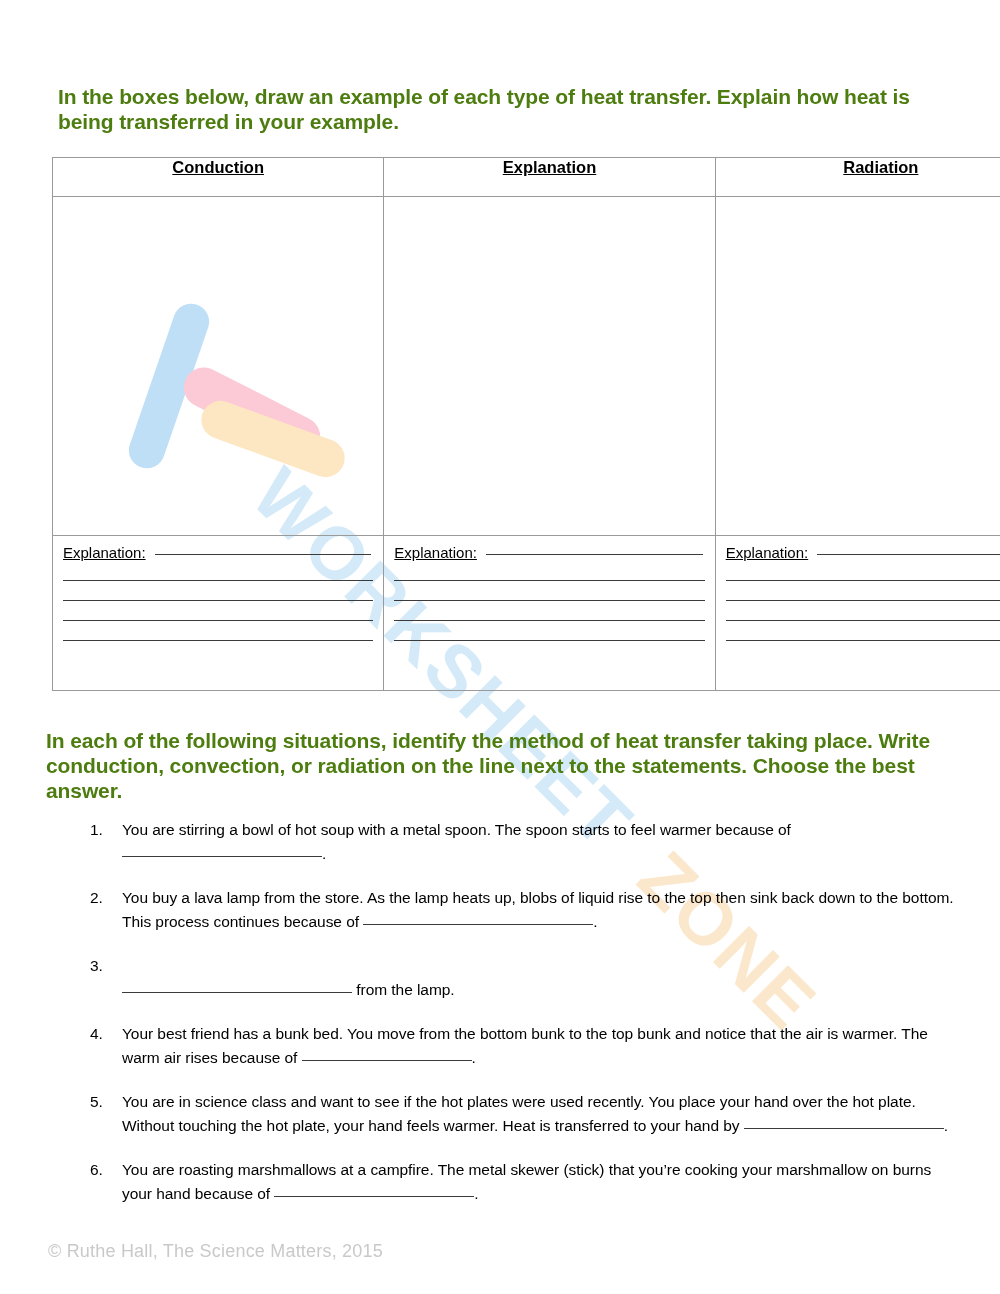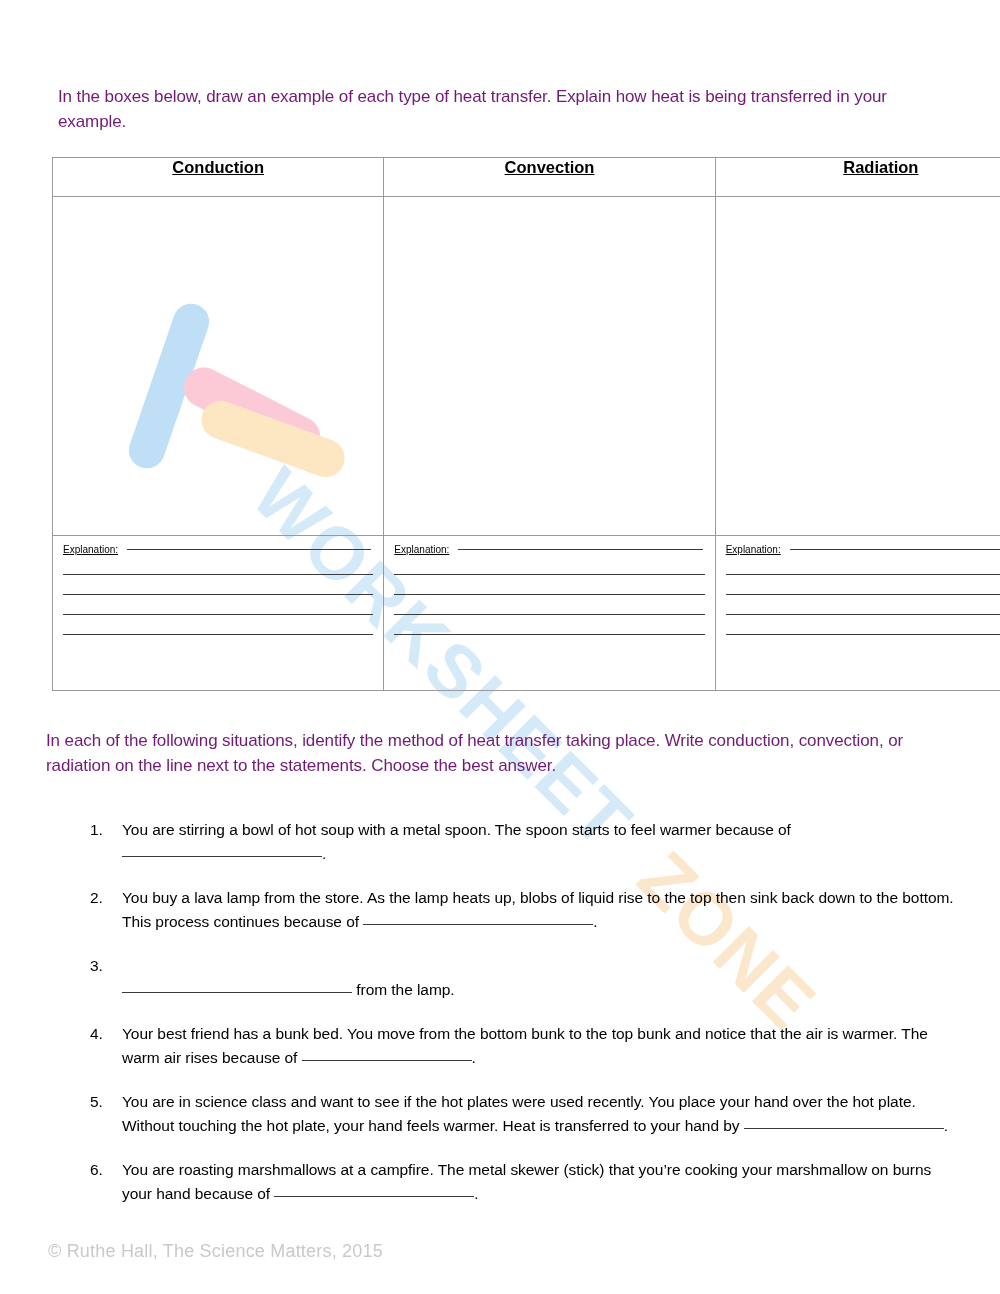--- a/index.html
+++ b/index.html
@@ -75,25 +75,25 @@
   }
 
   
   #content {
     position: relative;
     z-index: 2;
   }
 
   .instruction {
     position: absolute;
-    font-weight: normal;
-    font-size: 17px;
+    font-weight: bold;
+    font-size: 21px;
     line-height: 25px;
     letter-spacing: -0.1px;
-    color: #701a75;
+    color: #4d7c0f;
   }
   #instruction-one {
     left: 58px; top: 84px; width: 880px;
   }
   #instruction-two {
     left: 46px; top: 728px; width: 890px;
   }
 
   
   #draw-table {
@@ -126,21 +126,21 @@
     height: 140px;
     padding: 8px 10px 6px 10px !important;
   }
   .expl-first-line {
     display: flex;
     align-items: baseline;
     font-size: 15px;
     white-space: nowrap;
   }
   .expl-label {
-    font-size: 10px;
+    font-size: 15px;
     letter-spacing: 0px;
   }
   .expl-rule {
     flex: 1 1 auto;
     border-bottom: 1.6px solid #3b3b3b;
     margin-left: 9px;
     margin-right: 2px;
     position: relative;
     top: -3px;
   }
@@ -207,21 +207,21 @@
   </div>
 
   <div id="content">
 
     <div class="instruction" id="instruction-one">In the boxes below, draw an example of each type of heat transfer. Explain how heat is being transferred in your example.</div>
 
     <table id="draw-table">
       <tbody>
           <tr>
         <th class="col-head">Conduction</th>
-        <th class="col-head">Convection</th>
+        <th class="col-head">Explanation</th>
         <th class="col-head">Radiation</th>
       </tr>
       <tr>
         <td class="draw-cell"></td>
         <td class="draw-cell"></td>
         <td class="draw-cell"></td>
       </tr>
       <tr>
         <td class="expl-cell">
           <div class="expl-first-line">

